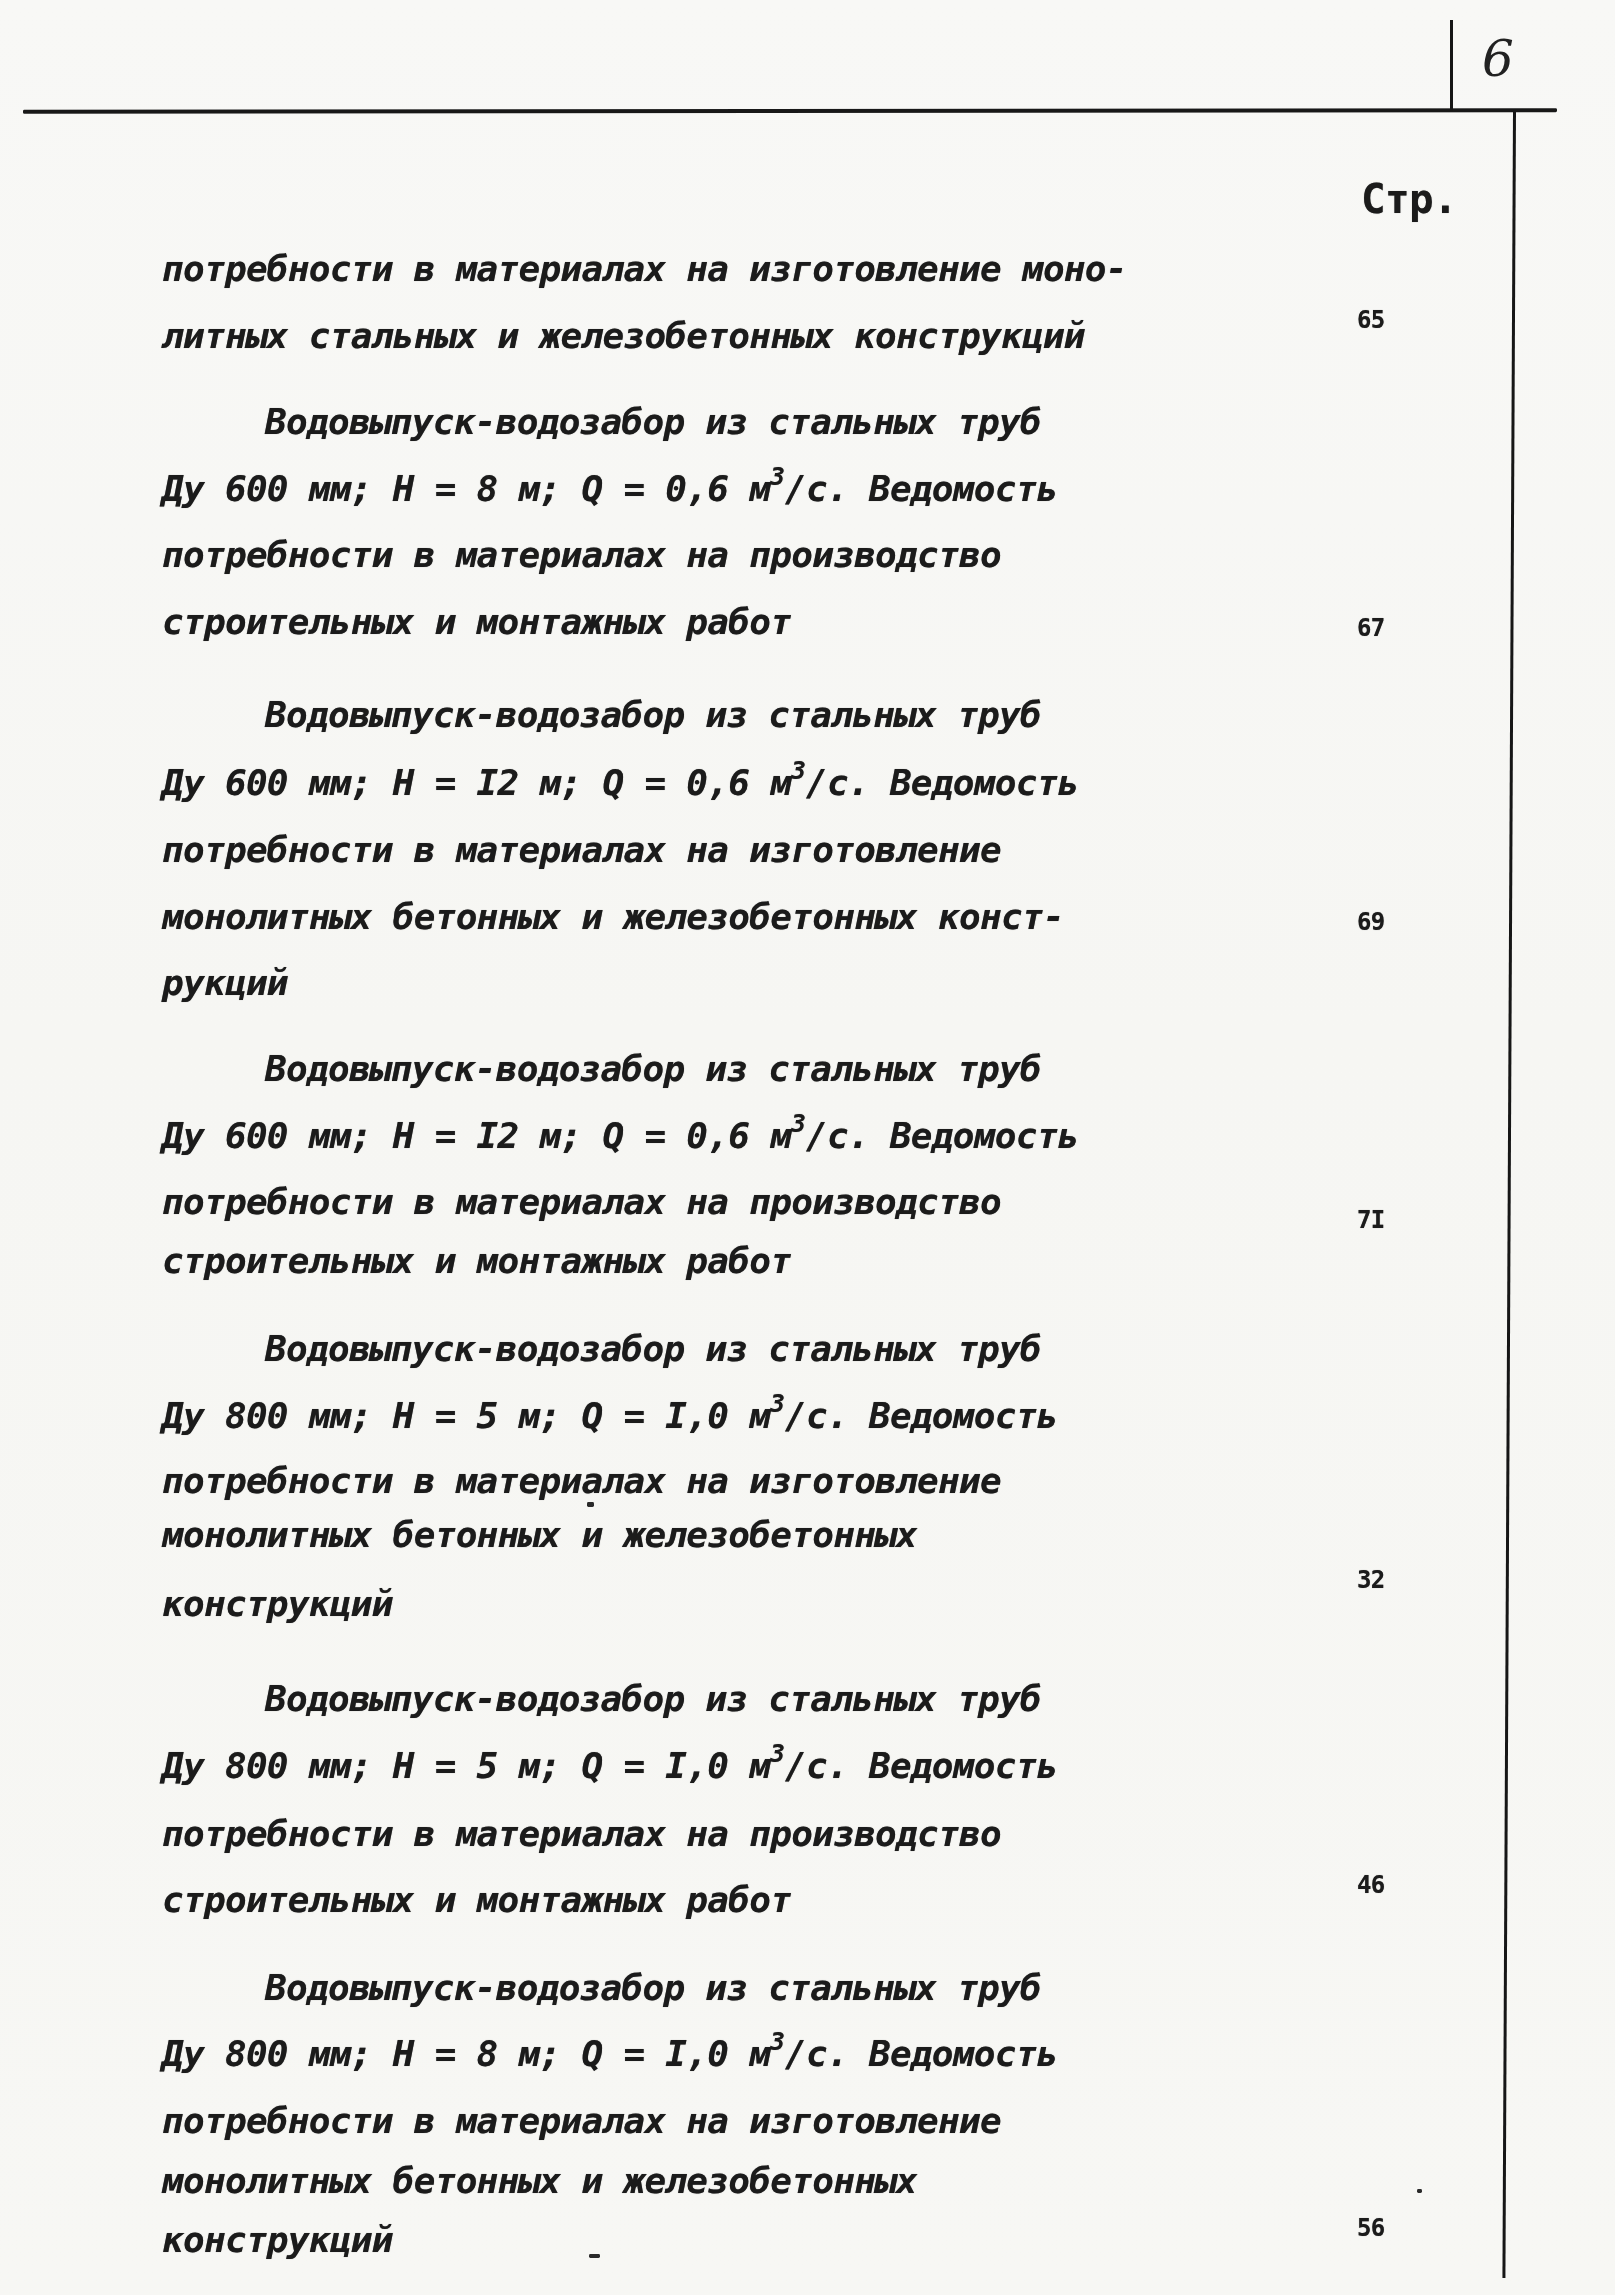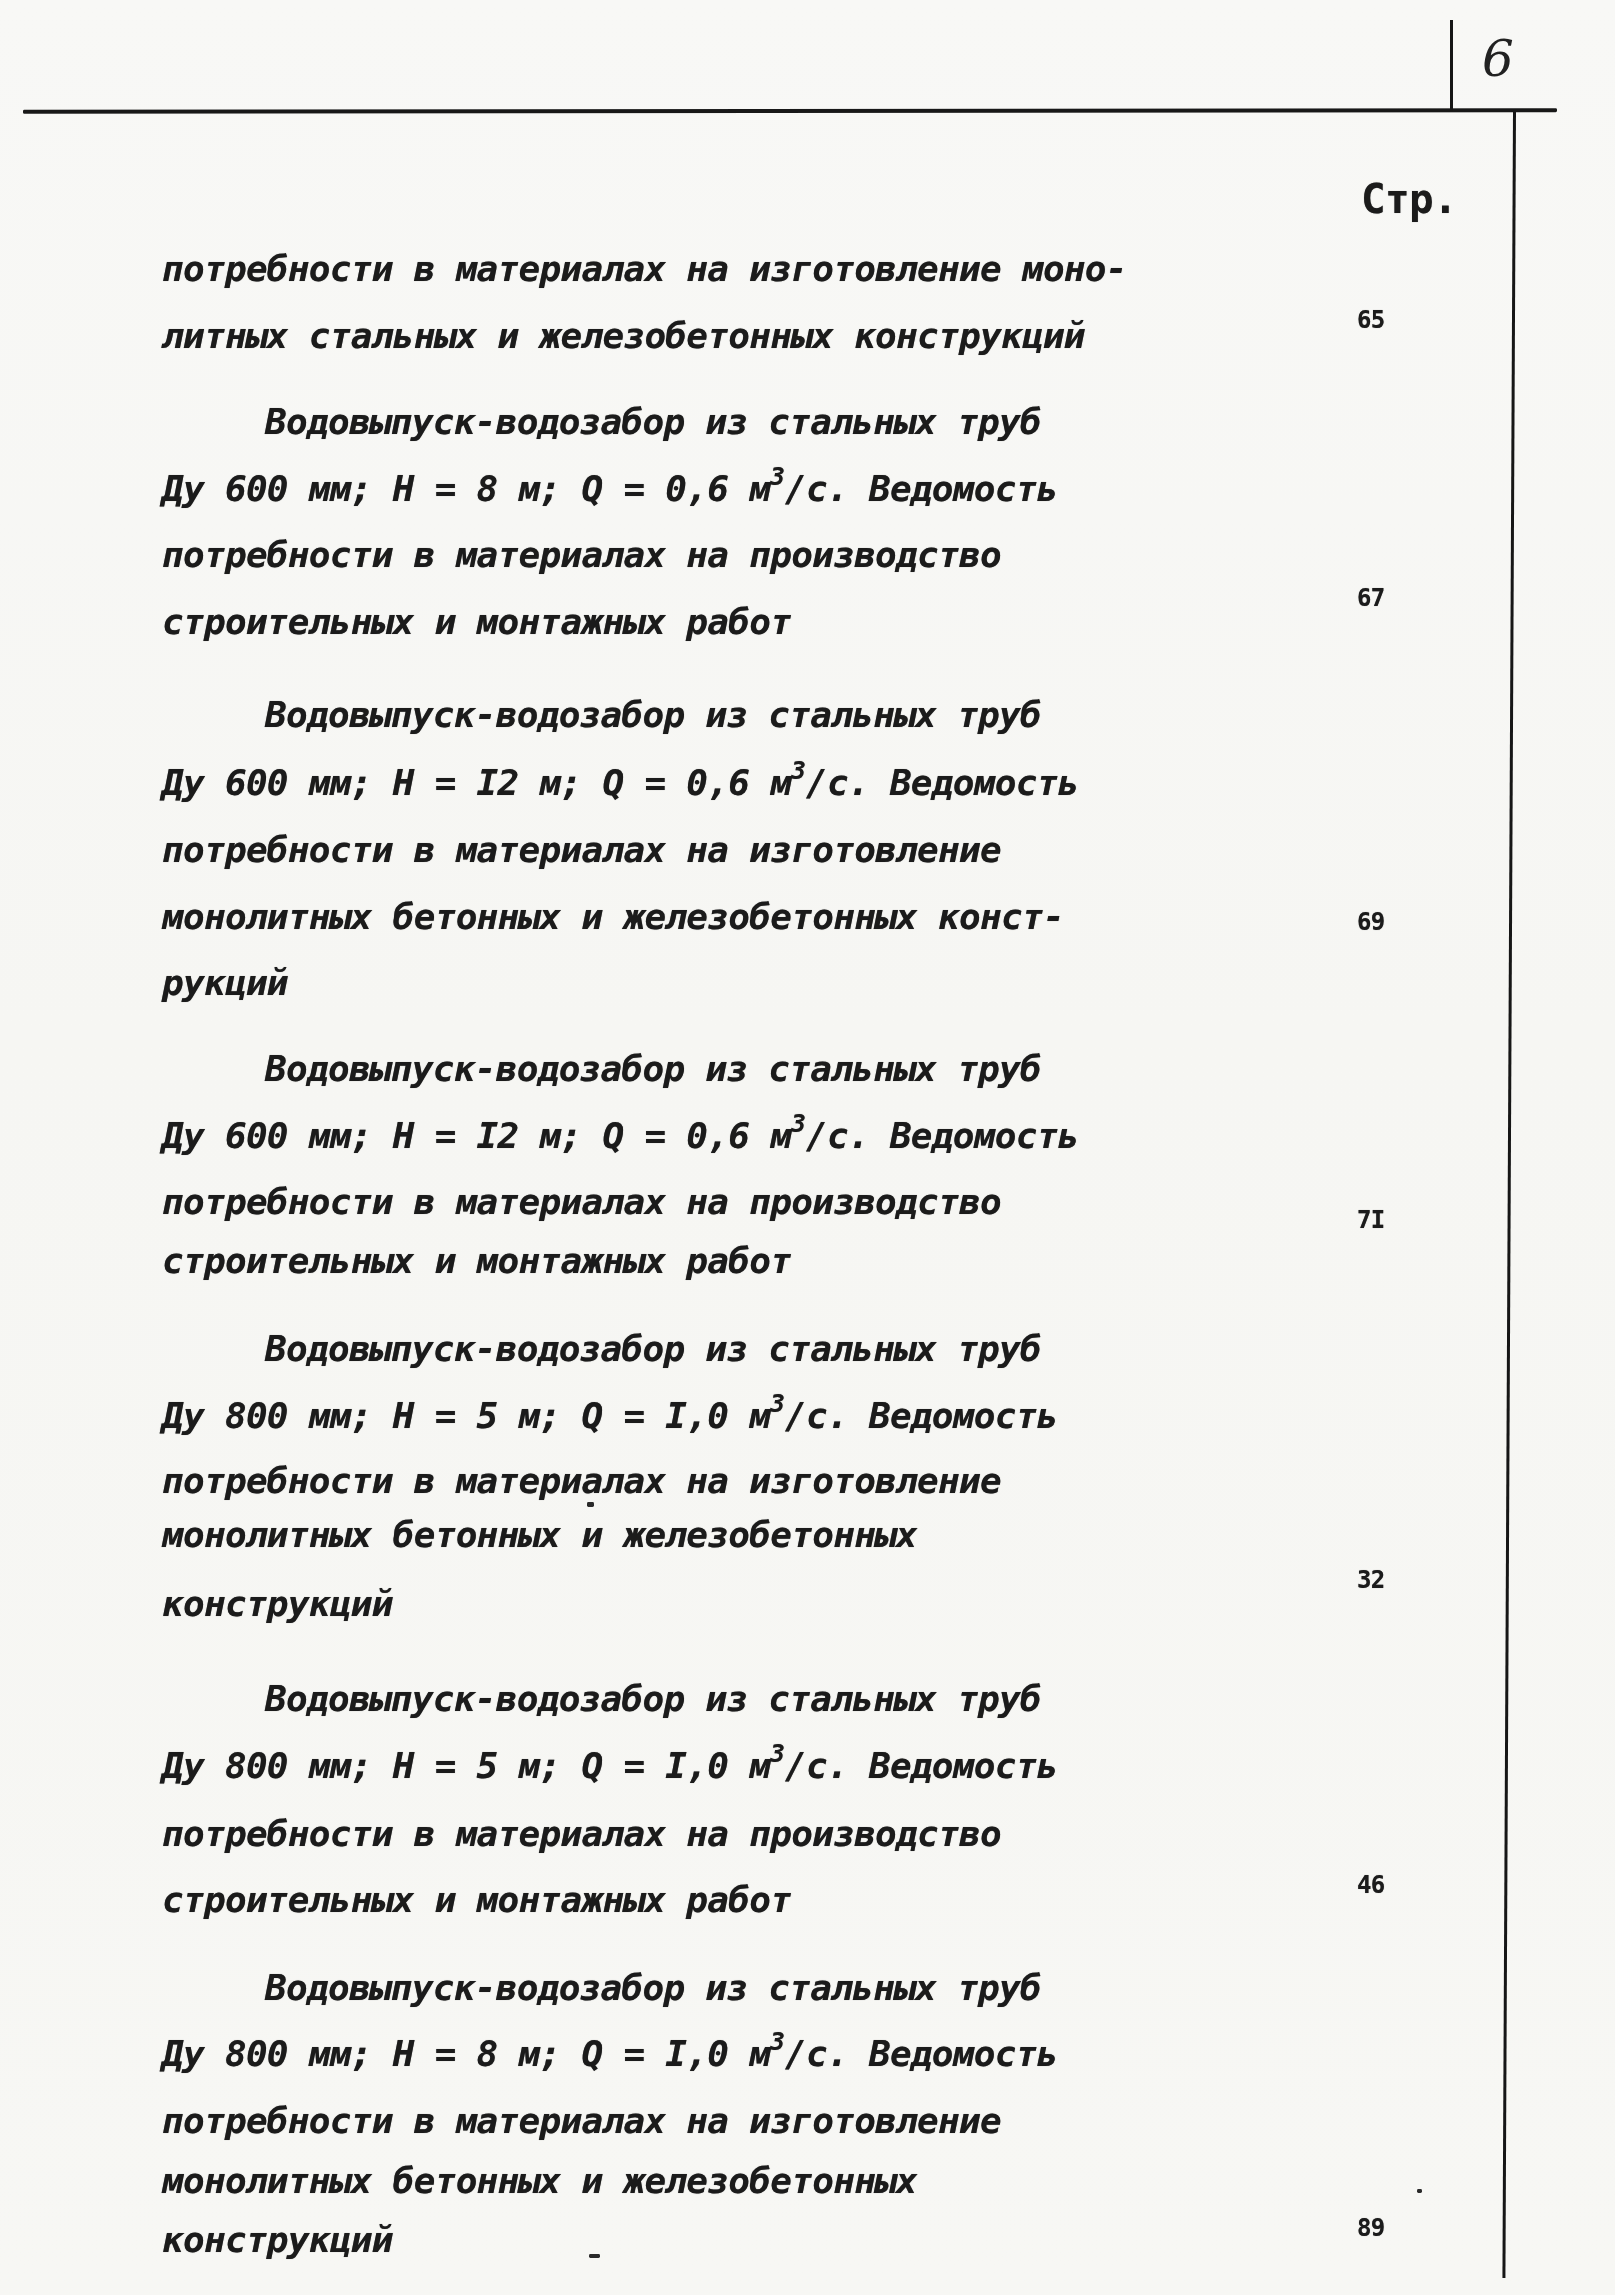--- a/index.html
+++ b/index.html
@@ -111,21 +111,21 @@
 <div class="col-header">Стр.</div>
 
 <div class="ln" style="top:248px">потребности в материалах на изготовление моно-</div>
 <div class="ln" style="top:315px">литных стальных и железобетонных конструкций</div>
 <div class="pg" style="top:306px">65</div>
 
 <div class="ln indent" style="top:401px">Водовыпуск-водозабор из стальных труб</div>
 <div class="ln" style="top:468px"><span>Ду 600 мм; Н = 8 м; Q = 0,6 м</span><span class="sup">3</span><span>/с. Ведомость</span></div>
 <div class="ln" style="top:534px">потребности в материалах на производство</div>
 <div class="ln" style="top:601px">строительных и монтажных работ</div>
-<div class="pg" style="top:584px">67</div>
+<div class="pg" style="top:614px">67</div>
 
 <div class="ln indent" style="top:694px">Водовыпуск-водозабор из стальных труб</div>
 <div class="ln" style="top:762px"><span>Ду 600 мм; Н = I2 м; Q = 0,6 м</span><span class="sup">3</span><span>/с. Ведомость</span></div>
 <div class="ln" style="top:829px">потребности в материалах на изготовление</div>
 <div class="ln" style="top:896px">монолитных бетонных и железобетонных конст-</div>
 <div class="ln" style="top:962px">рукций</div>
 <div class="pg" style="top:908px">69</div>
 
 <div class="ln indent" style="top:1048px">Водовыпуск-водозабор из стальных труб</div>
 <div class="ln" style="top:1115px"><span>Ду 600 мм; Н = I2 м; Q = 0,6 м</span><span class="sup">3</span><span>/с. Ведомость</span></div>
@@ -144,18 +144,18 @@
 <div class="ln" style="top:1745px"><span>Ду 800 мм; Н = 5 м; Q = I,0 м</span><span class="sup">3</span><span>/с. Ведомость</span></div>
 <div class="ln" style="top:1813px">потребности в материалах на производство</div>
 <div class="ln" style="top:1879px">строительных и монтажных работ</div>
 <div class="pg" style="top:1871px">46</div>
 
 <div class="ln indent" style="top:1967px">Водовыпуск-водозабор из стальных труб</div>
 <div class="ln" style="top:2033px"><span>Ду 800 мм; Н = 8 м; Q = I,0 м</span><span class="sup">3</span><span>/с. Ведомость</span></div>
 <div class="ln" style="top:2100px">потребности в материалах на изготовление</div>
 <div class="ln" style="top:2160px">монолитных бетонных и железобетонных</div>
 <div class="ln" style="top:2219px">конструкций</div>
-<div class="pg" style="top:2214px">89</div>
+<div class="pg" style="top:2214px">56</div>
 
 <div class="speck" style="left:587px; top:1502px; width:6.5px; height:5px;"></div>
 <div class="speck" style="left:589px; top:2254px; width:10.8px; height:4.3px;"></div>
 <div class="speck" style="left:1417px; top:2189px; width:5px; height:4.3px;"></div>
 
 
 </body></html>

